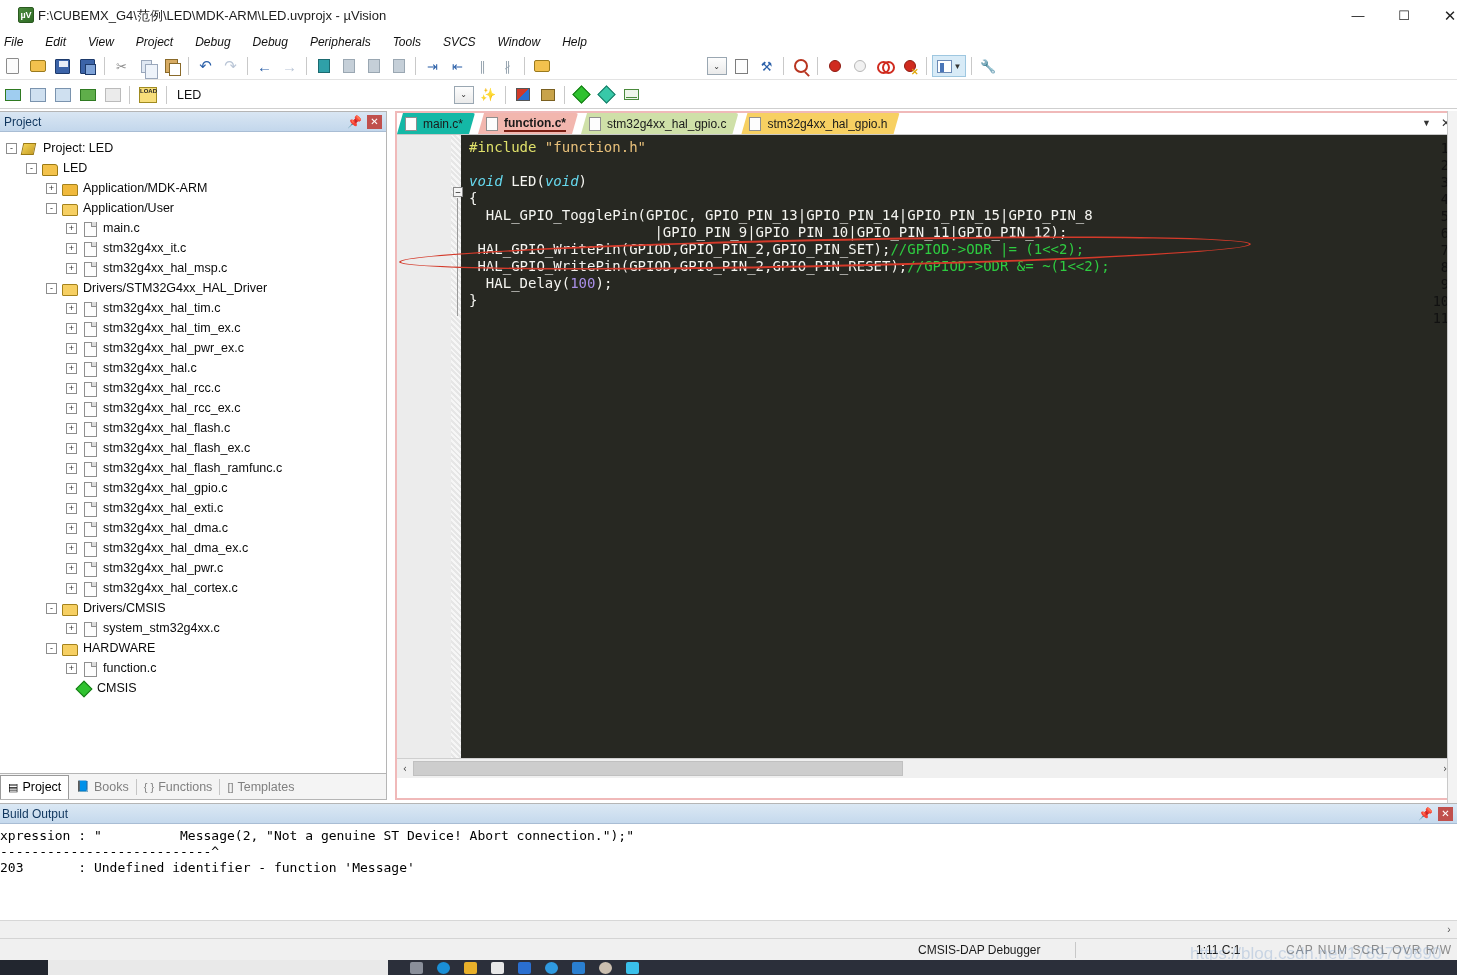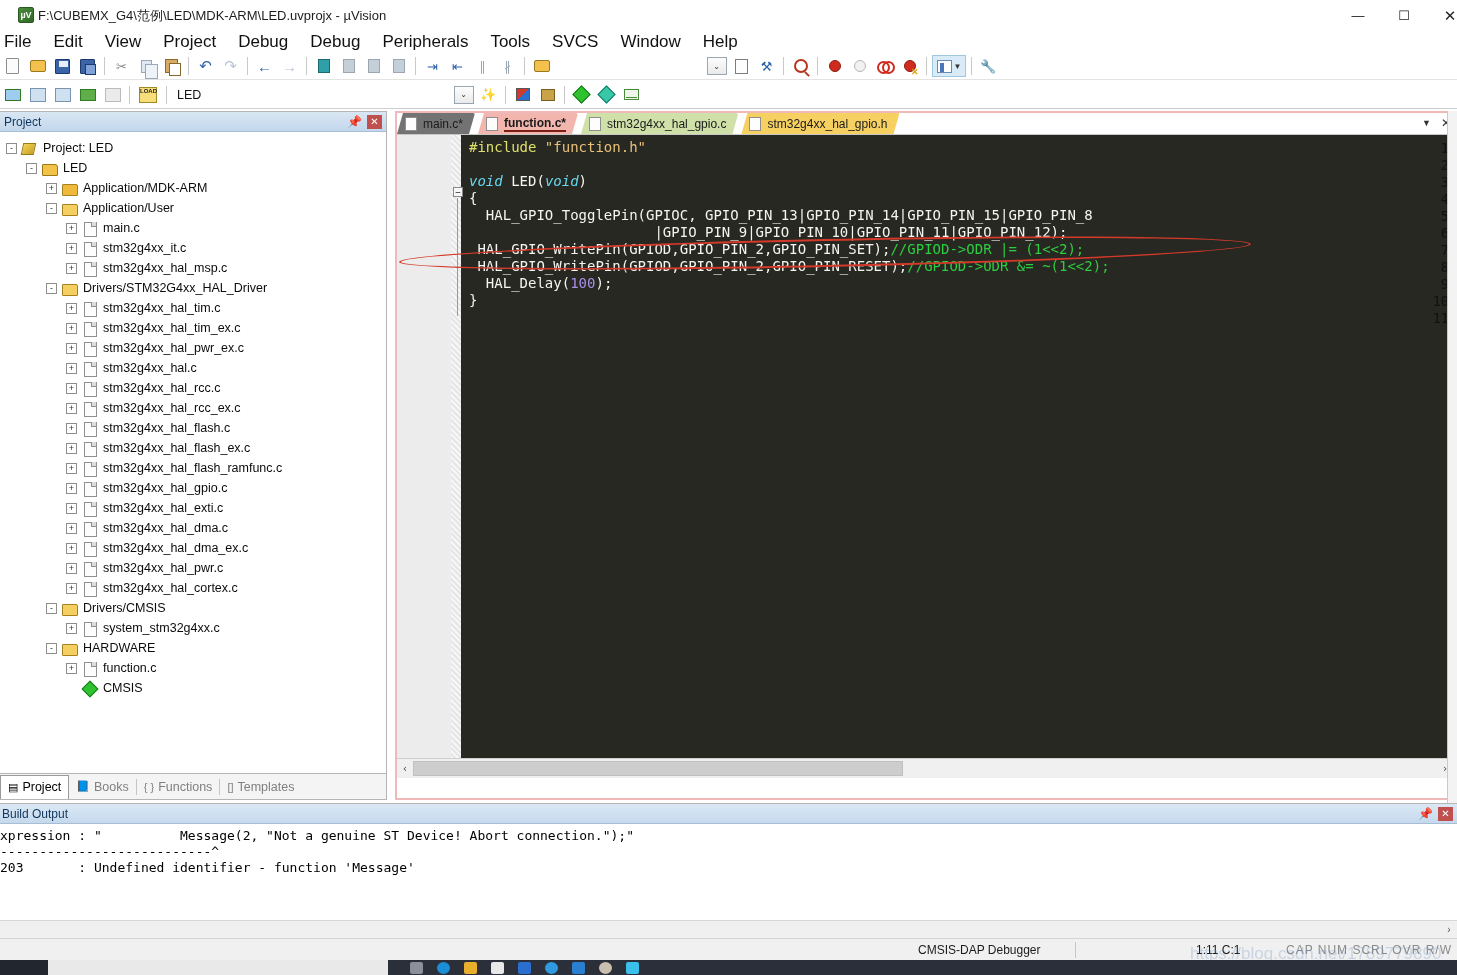--- a/index.html
+++ b/index.html
@@ -35,21 +35,21 @@
     font-size: 13px; color: #222; background: transparent;
   }
   .winbtn.close { font-size: 15px; }
 
   
   .menubar {
     position: absolute; left: 0; top: 31px; width: 1457px; height: 22px;
     background: #ffffff; display: flex; align-items: center; padding-left: 0px;
   }
   .menu-item {
-    padding: 2px 11px; font-size: 17px; color: #111; white-space: nowrap;
+    padding: 2px 11px; font-size: 12px; color: #111; white-space: nowrap; font-style: italic;
   }
   .menu-item:first-child { padding-left: 4px; }
 
   
   .toolbar {
     position: absolute; left: 0; width: 1457px; height: 27px;
     background: #ffffff; display: flex; align-items: center;
     border-bottom: 1px solid #e3e3e3;
   }
   .toolbar.row1 { top: 53px; }
@@ -189,21 +189,21 @@
   }
   .etab {
     height: 21px; display: flex; align-items: center; padding: 0 12px 0 8px;
     font-size: 12px; color: #1a1a1a; margin-right: 3px; position: relative;
     border-top-left-radius: 2px; border-top-right-radius: 2px;
     clip-path: polygon(6px 0, 100% 0, calc(100% - 6px) 100%, 0 100%);
   }
   .etab .tico {
     width: 12px; height: 14px; background: #fdfdfd; border: 1px solid #8f8f8f; margin-right: 6px; flex:none;
   }
-  .etab.t1 { background: #737373; }
+  .etab.t1 { background: #14b8a6; }
   .etab.t2 { background: #f2b6ae; font-weight: bold; }
   .etab.t2 .lbl { border-bottom: 2px solid #7a1f14; }
   .etab.t3 { background: #cfe0a8; }
   .etab.t4 { background: #f7d062; }
   .tabstrip-right { position: absolute; right: 2px; top: 3px; display: flex; gap: 10px; align-items: center; }
   .ts-caret { font-size: 9px; color: #333; }
   .ts-close { font-size: 12px; color: #333; }
 
   .code-area {
     position: relative; height: 643px; background: #272822; overflow: hidden;
@@ -637,21 +637,21 @@
         <div class="tnode" style="padding-left: 46px;">
           <span class="expander">-</span>
           <span class="ico folder"></span>
           <span>HARDWARE</span>
         </div>
         <div class="tnode" style="padding-left: 66px;">
           <span class="expander">+</span>
           <span class="ico file"></span>
           <span>function.c</span>
         </div>
-        <div class="tnode" style="padding-left: 60px; margin-left: 6px;">
+        <div class="tnode" style="padding-left: 60px;">
           <span class="expander none"></span>
           <span class="ico cmsis"></span>
           <span>CMSIS</span>
         </div>
       </div>
   </div>
 
   <div class="panel-tabs" id="panel-tabs">
       <div class="ptab active">
         <span class="pico" style="font-size: 11px;">▤</span>

